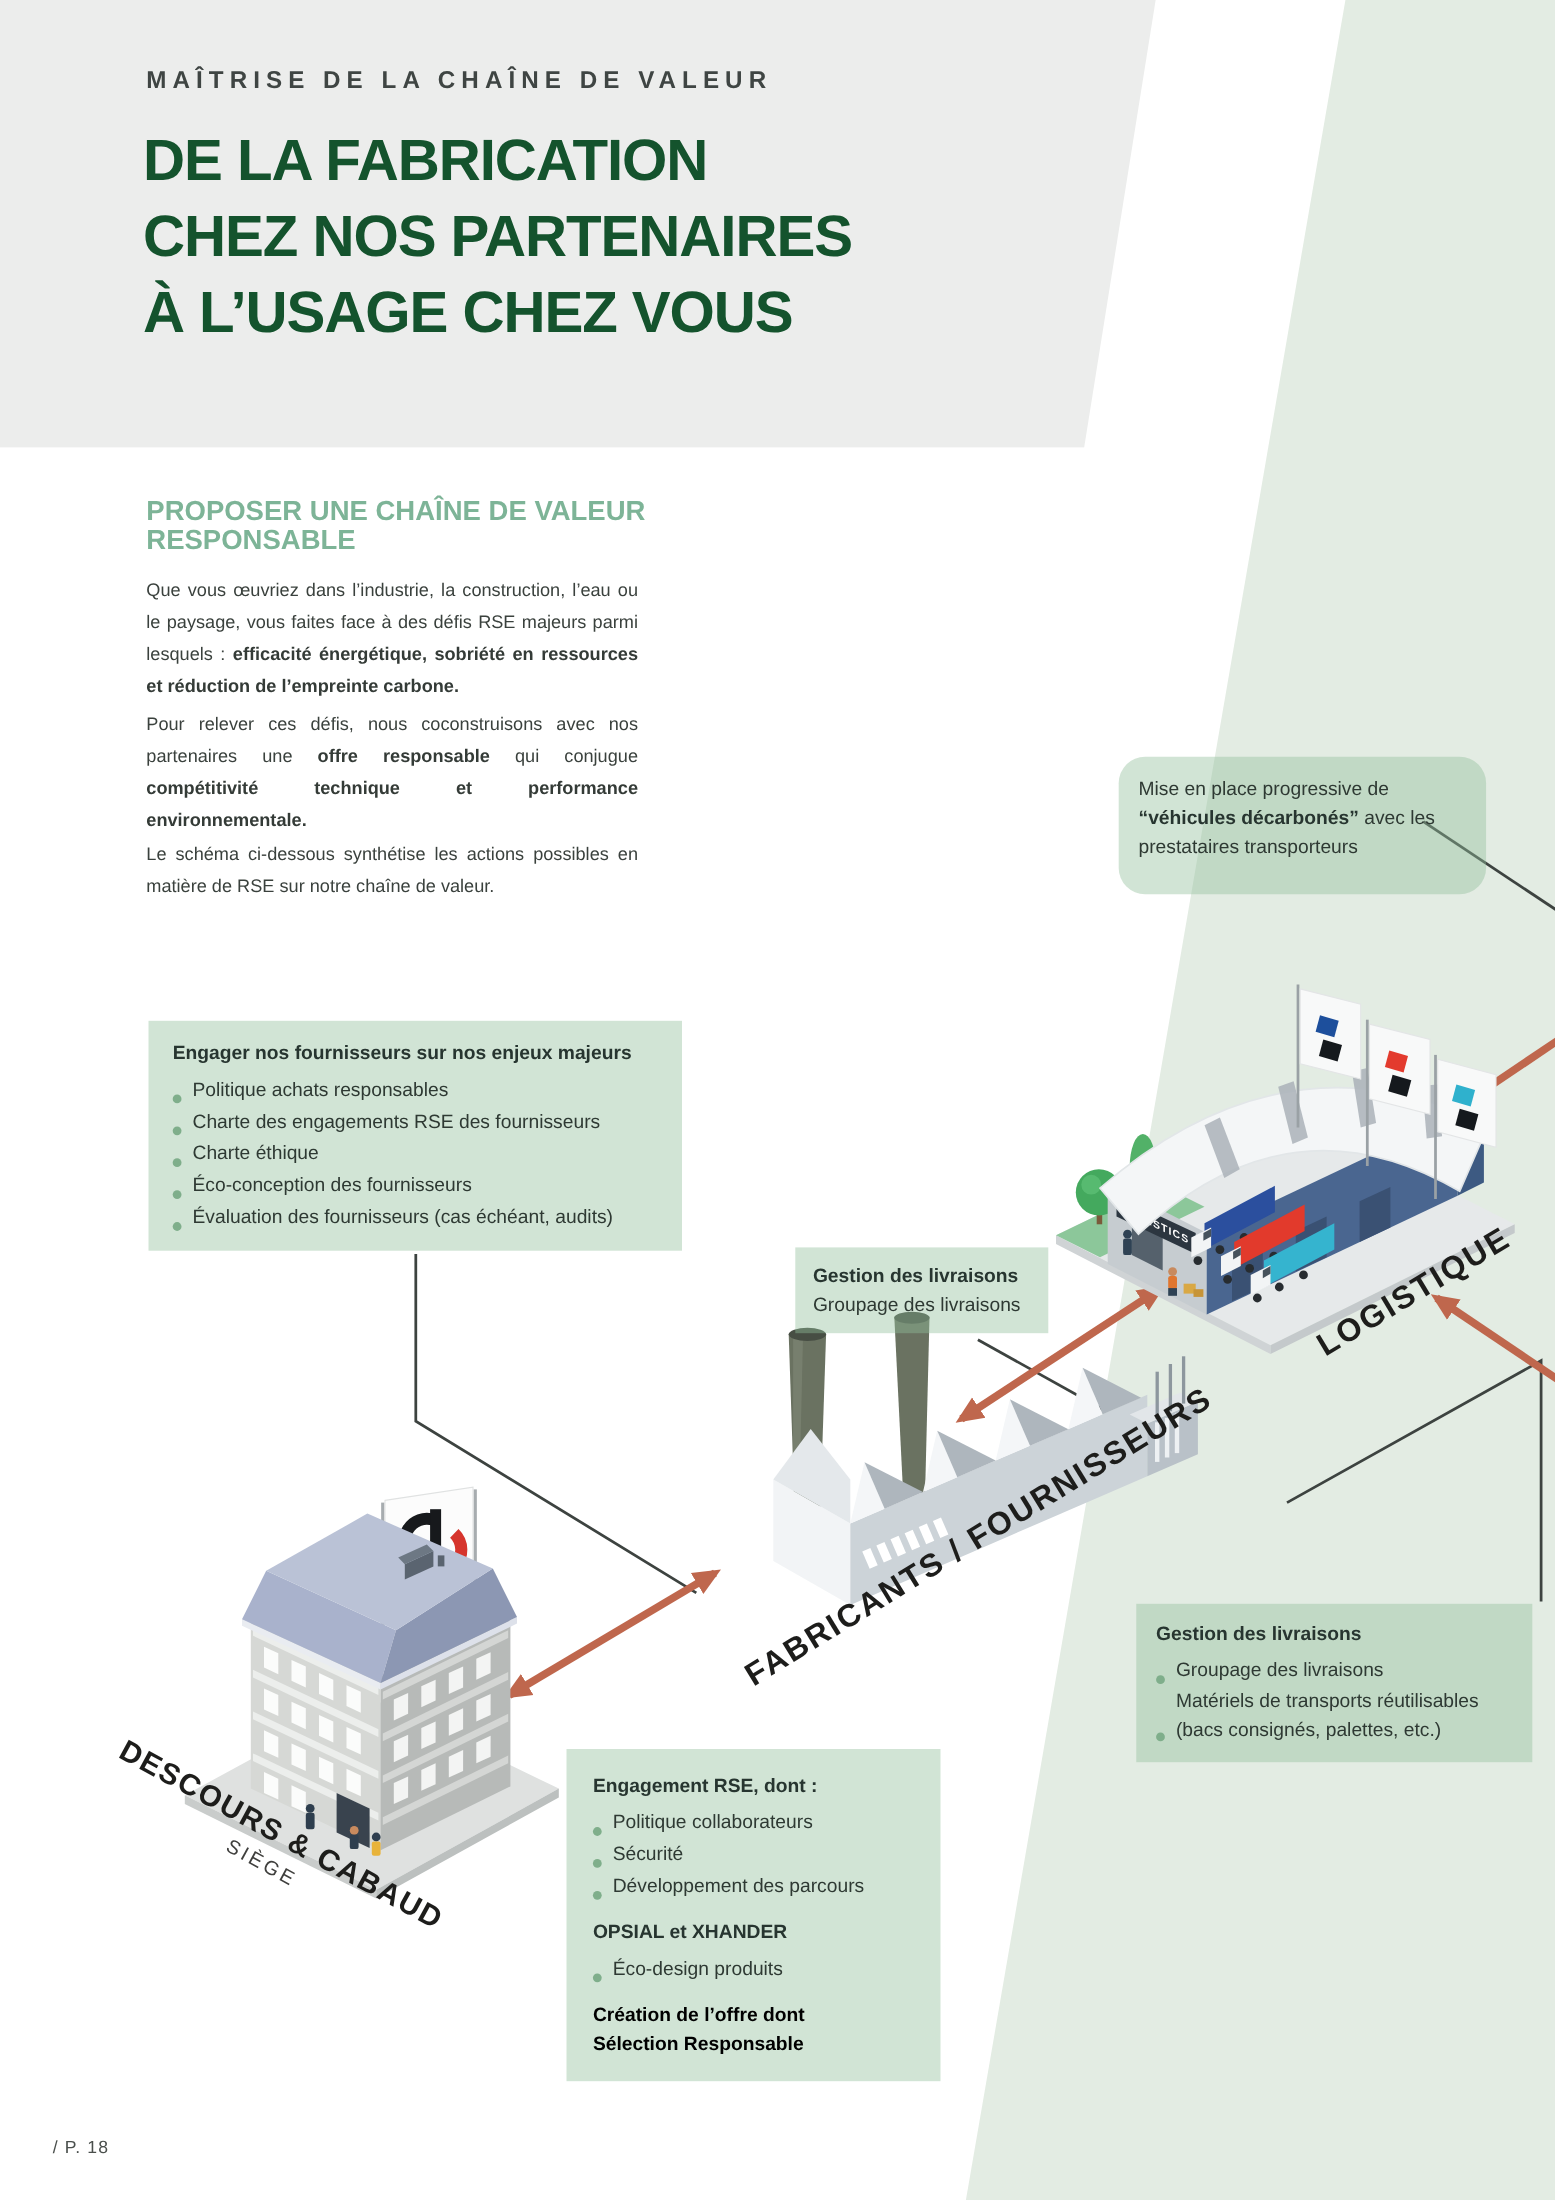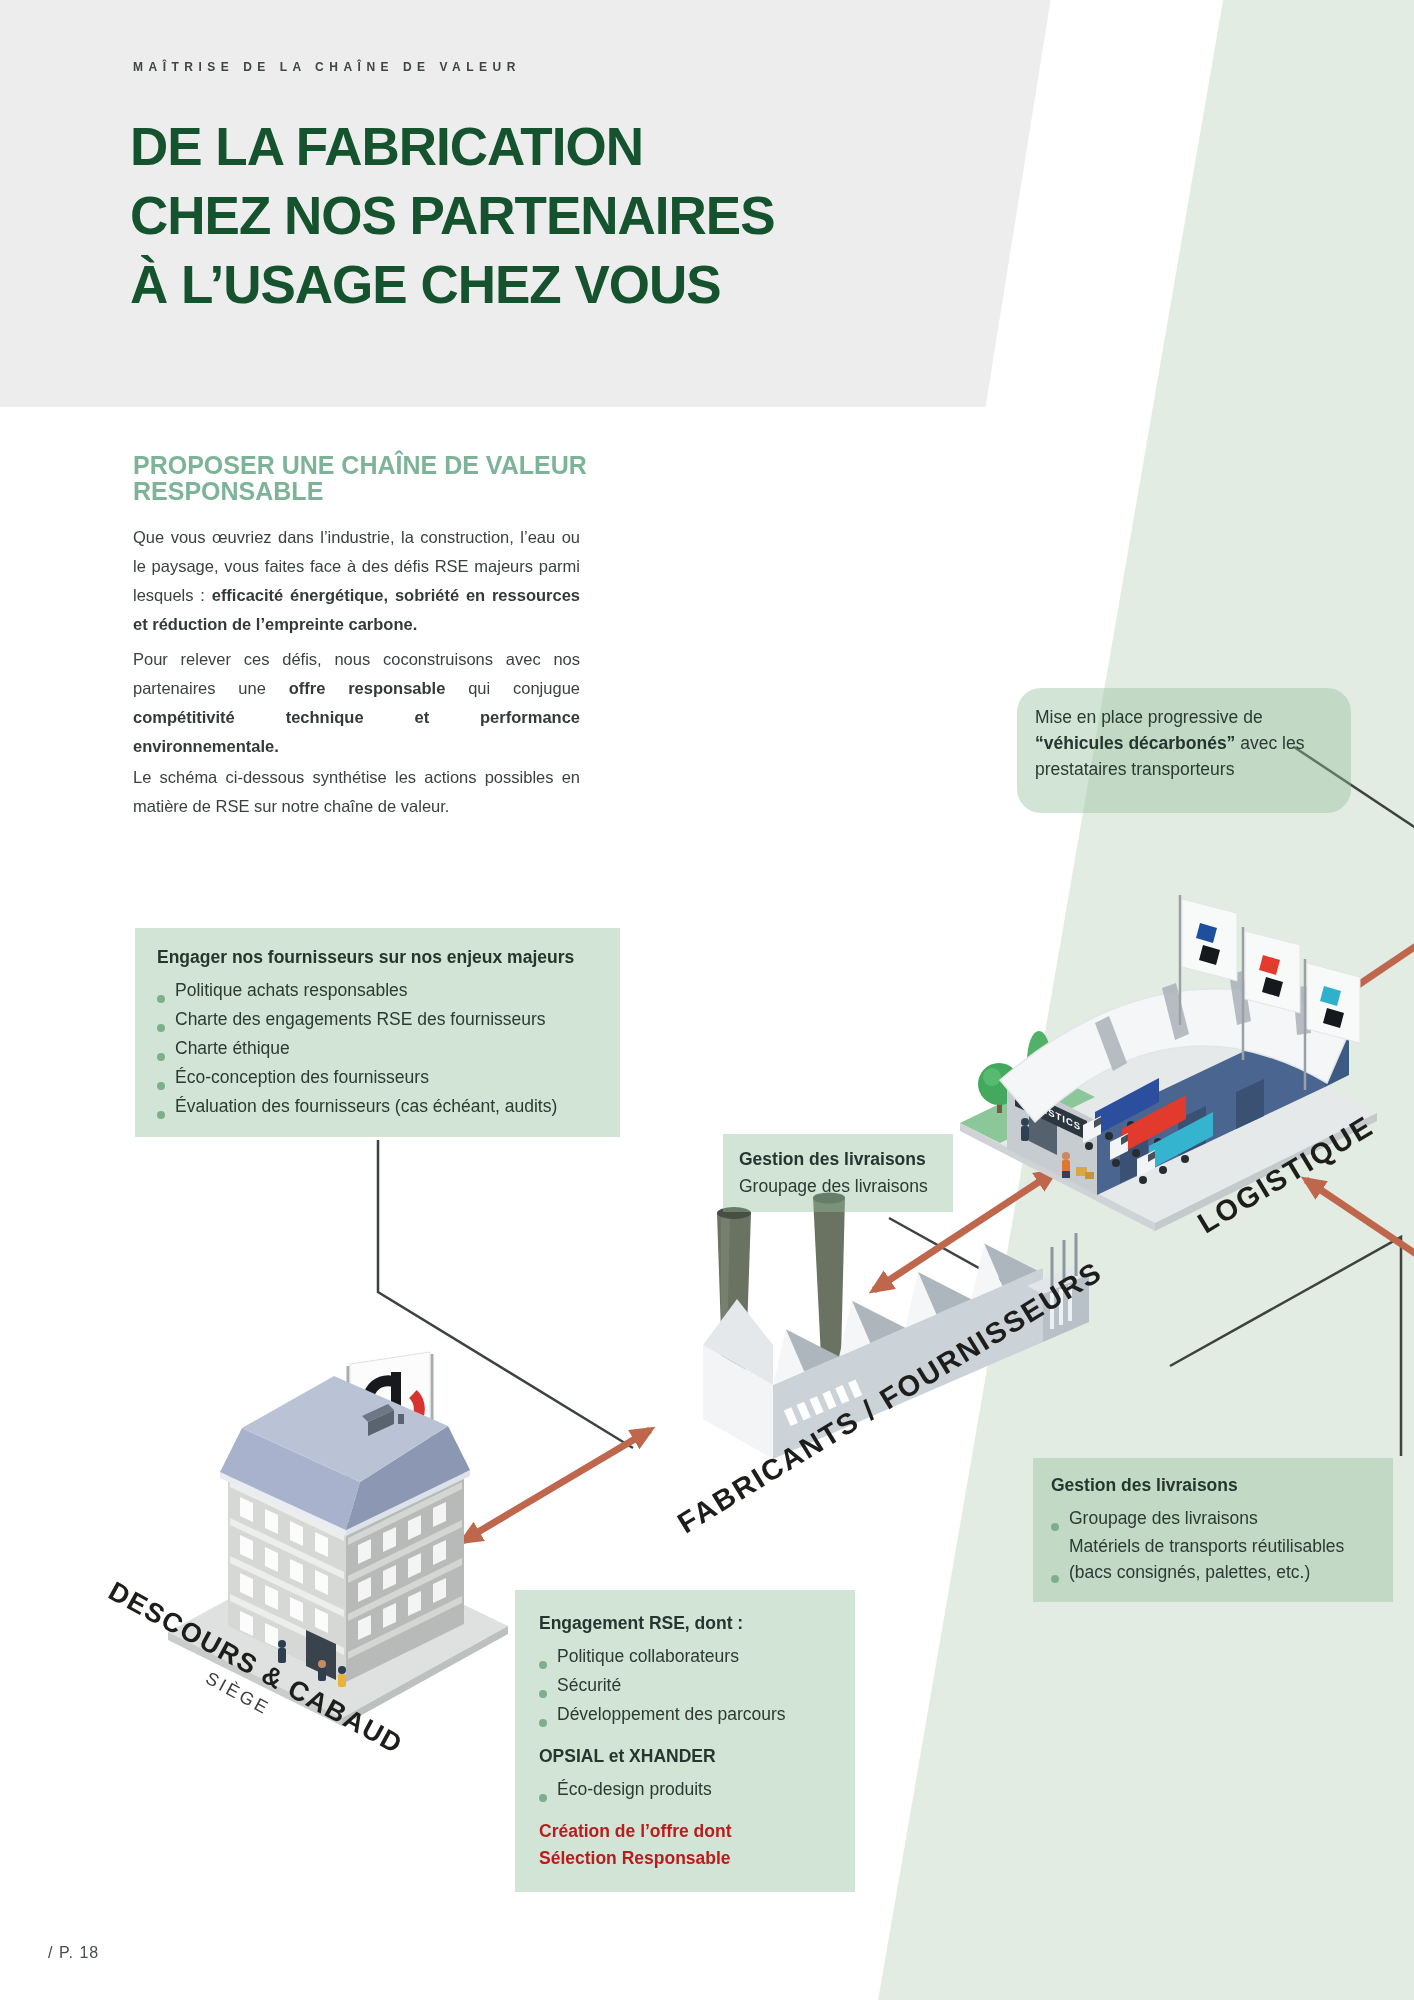--- a/index.html
+++ b/index.html
@@ -6,21 +6,21 @@
   body{font-family:"Liberation Sans",sans-serif;background:#ffffff;}
   .page{position:relative;width:1414px;height:2000px;background:#ffffff;overflow:hidden;}
 
   
   .band-green{position:absolute;left:0;top:0;width:1414px;height:2000px;
     background:#e3ece3;clip-path:polygon(86.5% 0,100% 0,100% 100%,62.1% 100%);}
   .block-gray{position:absolute;left:0;top:0;width:1414px;height:407px;
     background:#ecedec;clip-path:polygon(0 0,74.3% 0,69.7% 100%,0 100%);}
 
   
-  .eyebrow{position:absolute;left:133px;top:60px;font-size:12px;font-weight:bold;
+  .eyebrow{position:absolute;left:133px;top:60px;font-size:22px;font-weight:bold;
     letter-spacing:5.5px;color:#3f4543;}
   .title{position:absolute;left:130px;top:112px;color:#14532d;font-weight:800;
     font-size:53px;line-height:69px;letter-spacing:-1px;}
   .title span{display:block;}
 
   
   .intro-heading{position:absolute;left:133px;top:452px;color:#7db497;font-weight:bold;
     font-size:25px;line-height:26px;}
   .intro-heading span{display:block;}
   .para{position:absolute;left:133px;width:447px;font-size:16.5px;line-height:29px;
@@ -36,21 +36,21 @@
   .gbox li{display:flex;align-items:flex-end;line-height:29px;}
   .dot{flex:0 0 auto;width:8px;height:8px;border-radius:50%;background:#7fae8b;
     margin-right:10px;position:relative;top:-2px;}
   .box-vehicules{left:1017px;top:688px;width:334px;min-height:125px;padding:16px 18px;border-radius:24px;}
   .box-engager{left:135px;top:928px;width:485px;min-height:204px;padding:16px 22px;}
   .box-mid{left:723px;top:1134px;width:230px;min-height:76px;padding:12px 16px;line-height:27px;}
   .box-right{left:1033px;top:1458px;width:360px;min-height:144px;padding:14px 18px;}
   .box-engagement{left:515px;top:1590px;width:340px;min-height:258px;padding:20px 24px;}
   .box-engagement .bt{display:block;}
   .box-engagement .sub{margin-top:14px;}
-  .box-engagement .foot{margin-top:14px;font-weight:bold;color:#b91c1c;width:250px;line-height:27px;}
+  .box-engagement .foot{margin-top:14px;font-weight:bold;color:#000000;width:250px;line-height:27px;}
 
   
   .diag-label{position:absolute;font-weight:800;color:#1d1d1b;white-space:nowrap;
     transform-origin:left top;}
   .lbl-logistics{left:1192px;top:1212px;font-size:29px;letter-spacing:2px;transform:rotate(-31deg);}
   .lbl-factory{left:672px;top:1512px;font-size:29px;letter-spacing:2px;transform:rotate(-31.5deg);}
   .lbl-hq{left:118px;top:1576px;font-size:27px;letter-spacing:1.5px;transform:rotate(28.5deg);}
   .lbl-hq-sub{position:absolute;left:212px;top:1668px;font-size:18px;letter-spacing:3px;
     color:#3f3f3d;transform:rotate(28.5deg);transform-origin:left top;font-weight:normal;}
 

